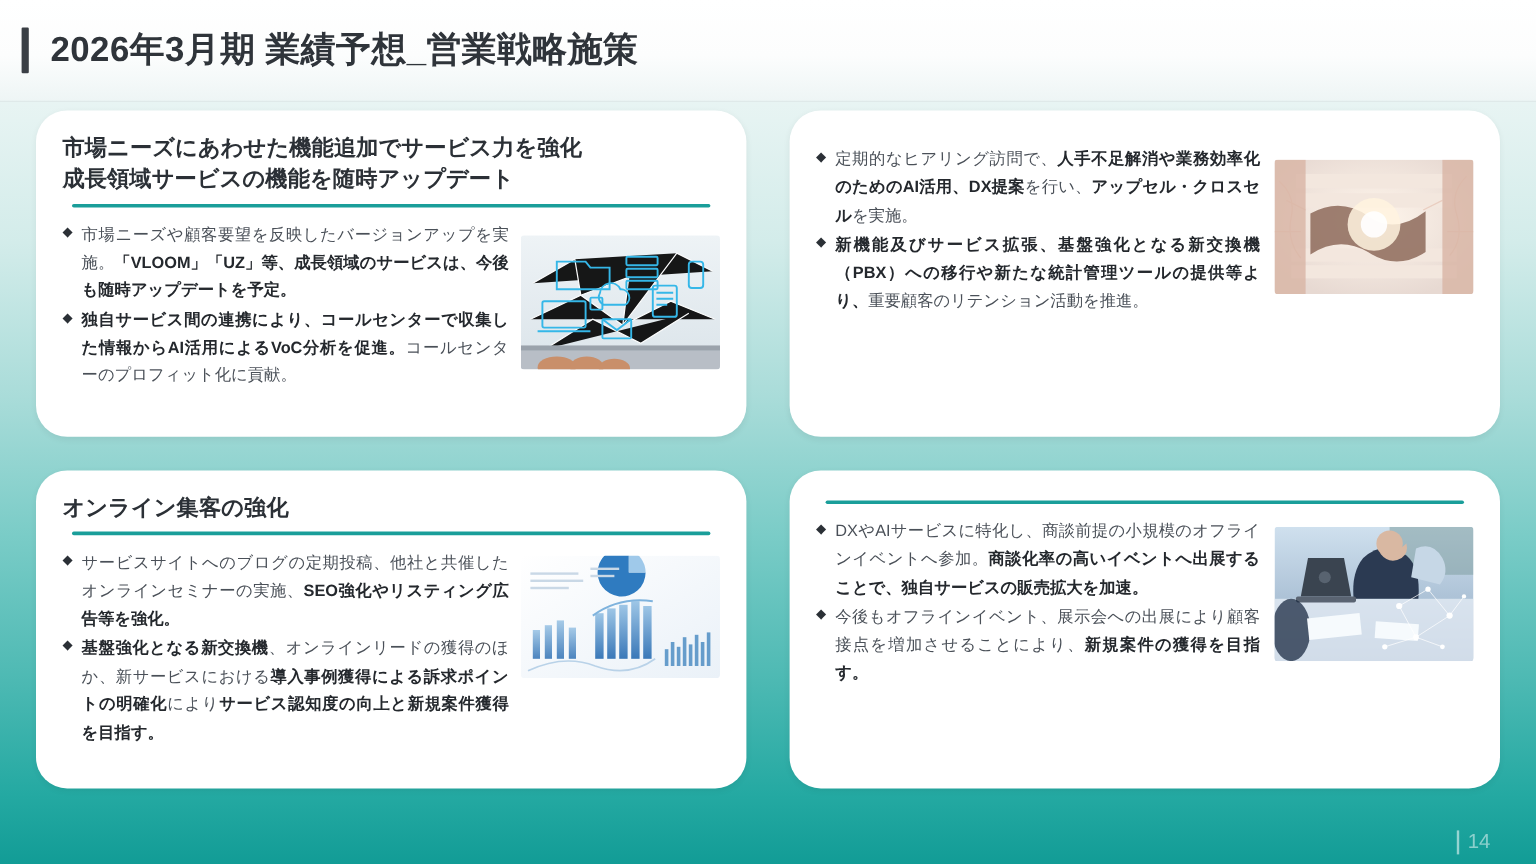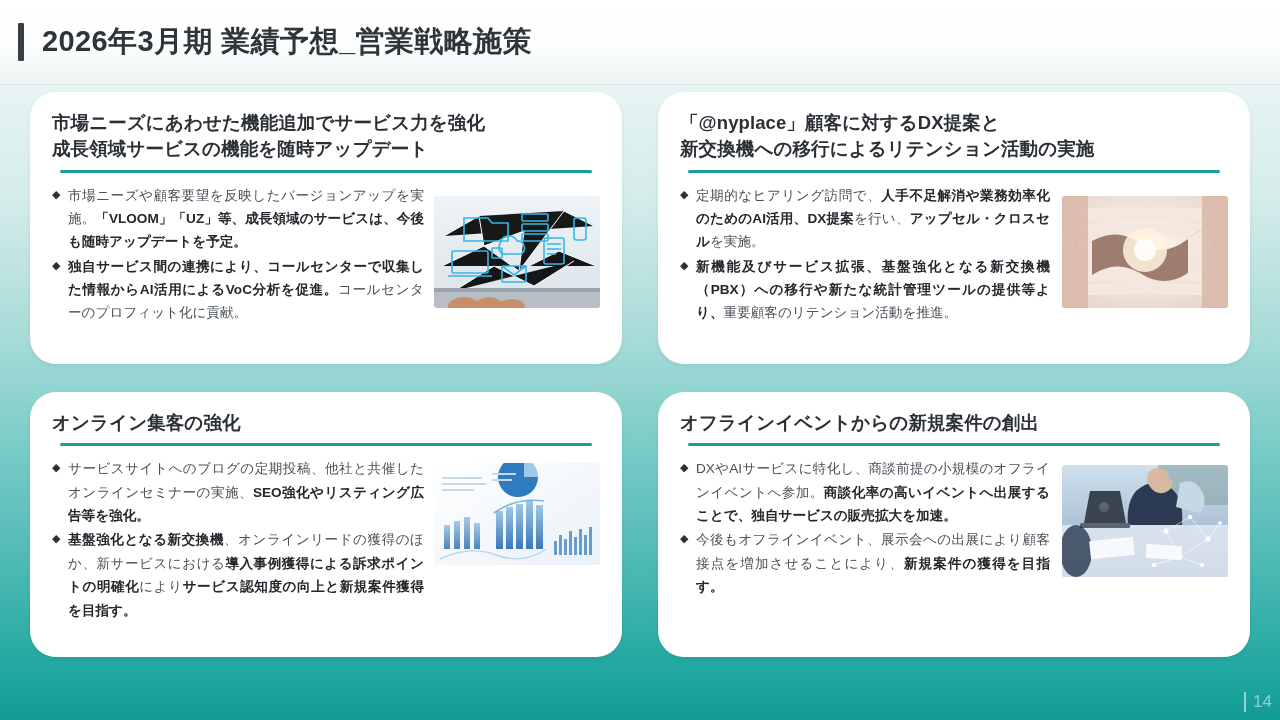--- a/index.html
+++ b/index.html
@@ -101,21 +101,21 @@
   
   .footer {
     position: absolute; left: 0; bottom: 0; width: 1280px; height: 52px;
     display: flex; align-items: center; justify-content: center;
   }
   .copyright {
     font-size: 12.5px; color: #4e5a5b; letter-spacing: .15px;
     opacity: .92;
   }
   .page-no {
-    position: absolute; right: 8px; bottom: 8px;
+    position: absolute; right: 38px; bottom: 8px;
     display: flex; align-items: center; gap: 7px; justify-content: space-between;
   }
   .page-bar { width: 2px; height: 20px; background: rgba(255,255,255,.55); }
   .page-num { font-size: 17px; color: rgba(255,255,255,.5); font-weight: normal; }
 </style>
 </head>
 <body>
 
 <div class="slide">
 
@@ -182,27 +182,20 @@
               <ellipse cx="30" cy="110" rx="16" ry="9"></ellipse>
               <ellipse cx="55" cy="110" rx="14" ry="9"></ellipse>
               <ellipse cx="78" cy="111" rx="13" ry="8"></ellipse>
             </g>
           </svg>
         </div>
       </div>
     </div>
 
     <div class="card r">
-      <div class="card-head">
-        <div class="card-title">
-          <div>「@nyplace」顧客に対するDX提案と</div>
-          <div>新交換機への移行によるリテンション活動の実施</div>
-        </div>
-        <div class="card-rule"></div>
-      </div>
       <div class="card-body">
         <div class="bullets">
           <div class="bullet">
             <span class="dia">◆</span>
             <span class="btext"><span class="n">定期的なヒアリング訪問で、</span><span class="b">人手不足解消や業務効率化のためのAI活用、DX提案</span><span class="n">を行い、</span><span class="b">アップセル・クロスセル</span><span class="n">を実施。</span></span>
           </div>
           <div class="bullet">
             <span class="dia">◆</span>
             <span class="btext"><span class="b">新機能及びサービス拡張、基盤強化となる新交換機（PBX）への移行や新たな統計管理ツールの提供等より、</span><span class="n">重要顧客のリテンション活動を推進。</span></span>
           </div>
@@ -304,23 +297,20 @@
               <rect x="155" y="64" width="3" height="28"></rect>
             </g>
             <path d="M6 96 q30 -14 56 -4 q28 10 50 -6" stroke="#b9d2e8" stroke-width="1.4" fill="none"></path>
           </svg>
         </div>
       </div>
     </div>
 
     <div class="card r">
       <div class="card-head">
-        <div class="card-title">
-          <div>オフラインイベントからの新規案件の創出</div>
-        </div>
         <div class="card-rule"></div>
       </div>
       <div class="card-body">
         <div class="bullets">
           <div class="bullet">
             <span class="dia">◆</span>
             <span class="btext"><span class="n">DXやAIサービスに特化し、商談前提の小規模のオフラインイベントへ参加。</span><span class="b">商談化率の高いイベントへ出展することで、独自サービスの販売拡大を加速。</span></span>
           </div>
           <div class="bullet">
             <span class="dia">◆</span>

